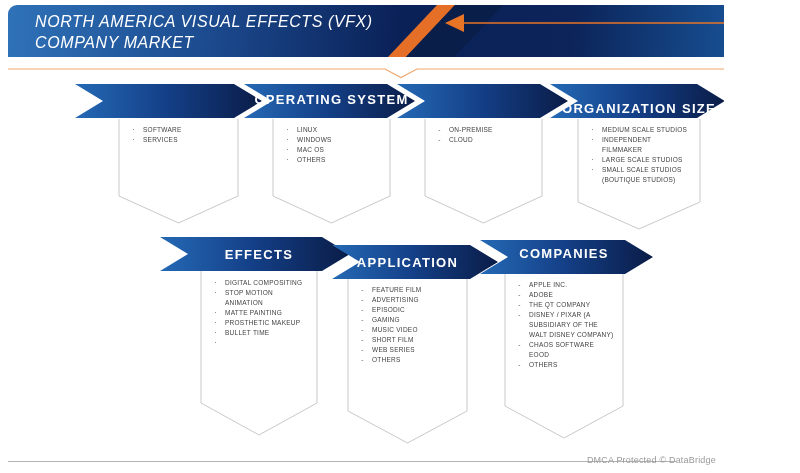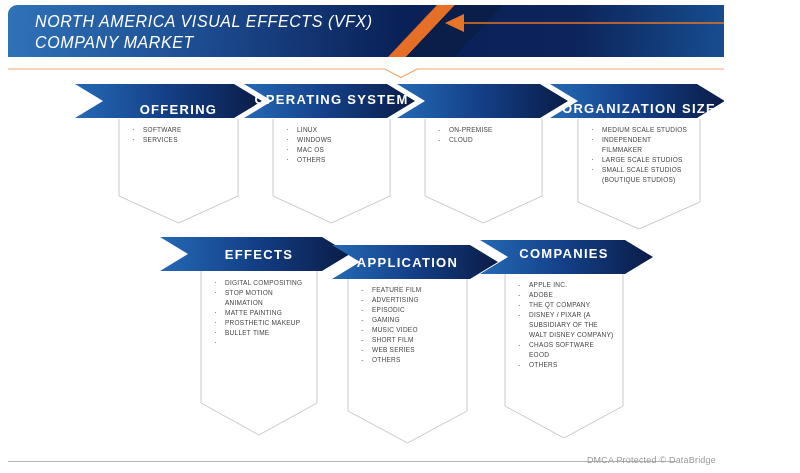--- a/index.html
+++ b/index.html
@@ -71,21 +71,20 @@
 
   <div class="banner" style="left:75px;top:84px;width:187px;"></div>
   <div class="banner" style="left:244px;top:84px;width:171px;"></div>
   <div class="banner" style="left:397px;top:84px;width:171px;"></div>
   <div class="banner" style="left:550px;top:84px;width:175px;"></div>
 
   <div class="banner" style="left:160px;top:237px;width:190px;"></div>
   <div class="banner" style="left:332px;top:245px;width:166px;"></div>
   <div class="banner" style="left:480px;top:240px;width:173px;"></div>
 
-  <div class="blabel" style="left:119px;top:84px;width:119px;transform:translateY(8px);">OFFERING</div>
   <div class="blabel" style="left:273px;top:84px;width:117px;transform:translateY(-2px);">OPERATING SYSTEM</div>
   <div class="blabel" style="left:578px;top:84px;width:122px;transform:translateY(7px);">ORGANIZATION SIZE</div>
   <div class="blabel" style="left:201px;top:237px;width:116px;">EFFECTS</div>
   <div class="blabel" style="left:348px;top:245px;width:119px;">APPLICATION</div>
   <div class="blabel" style="left:505px;top:236px;width:118px;">COMPANIES</div>
 
   <ul class="items" style="left:131px;top:125px;width:97px;">
       <li>
         <span class="mk">·</span>
         <span class="tx">SOFTWARE</span>

